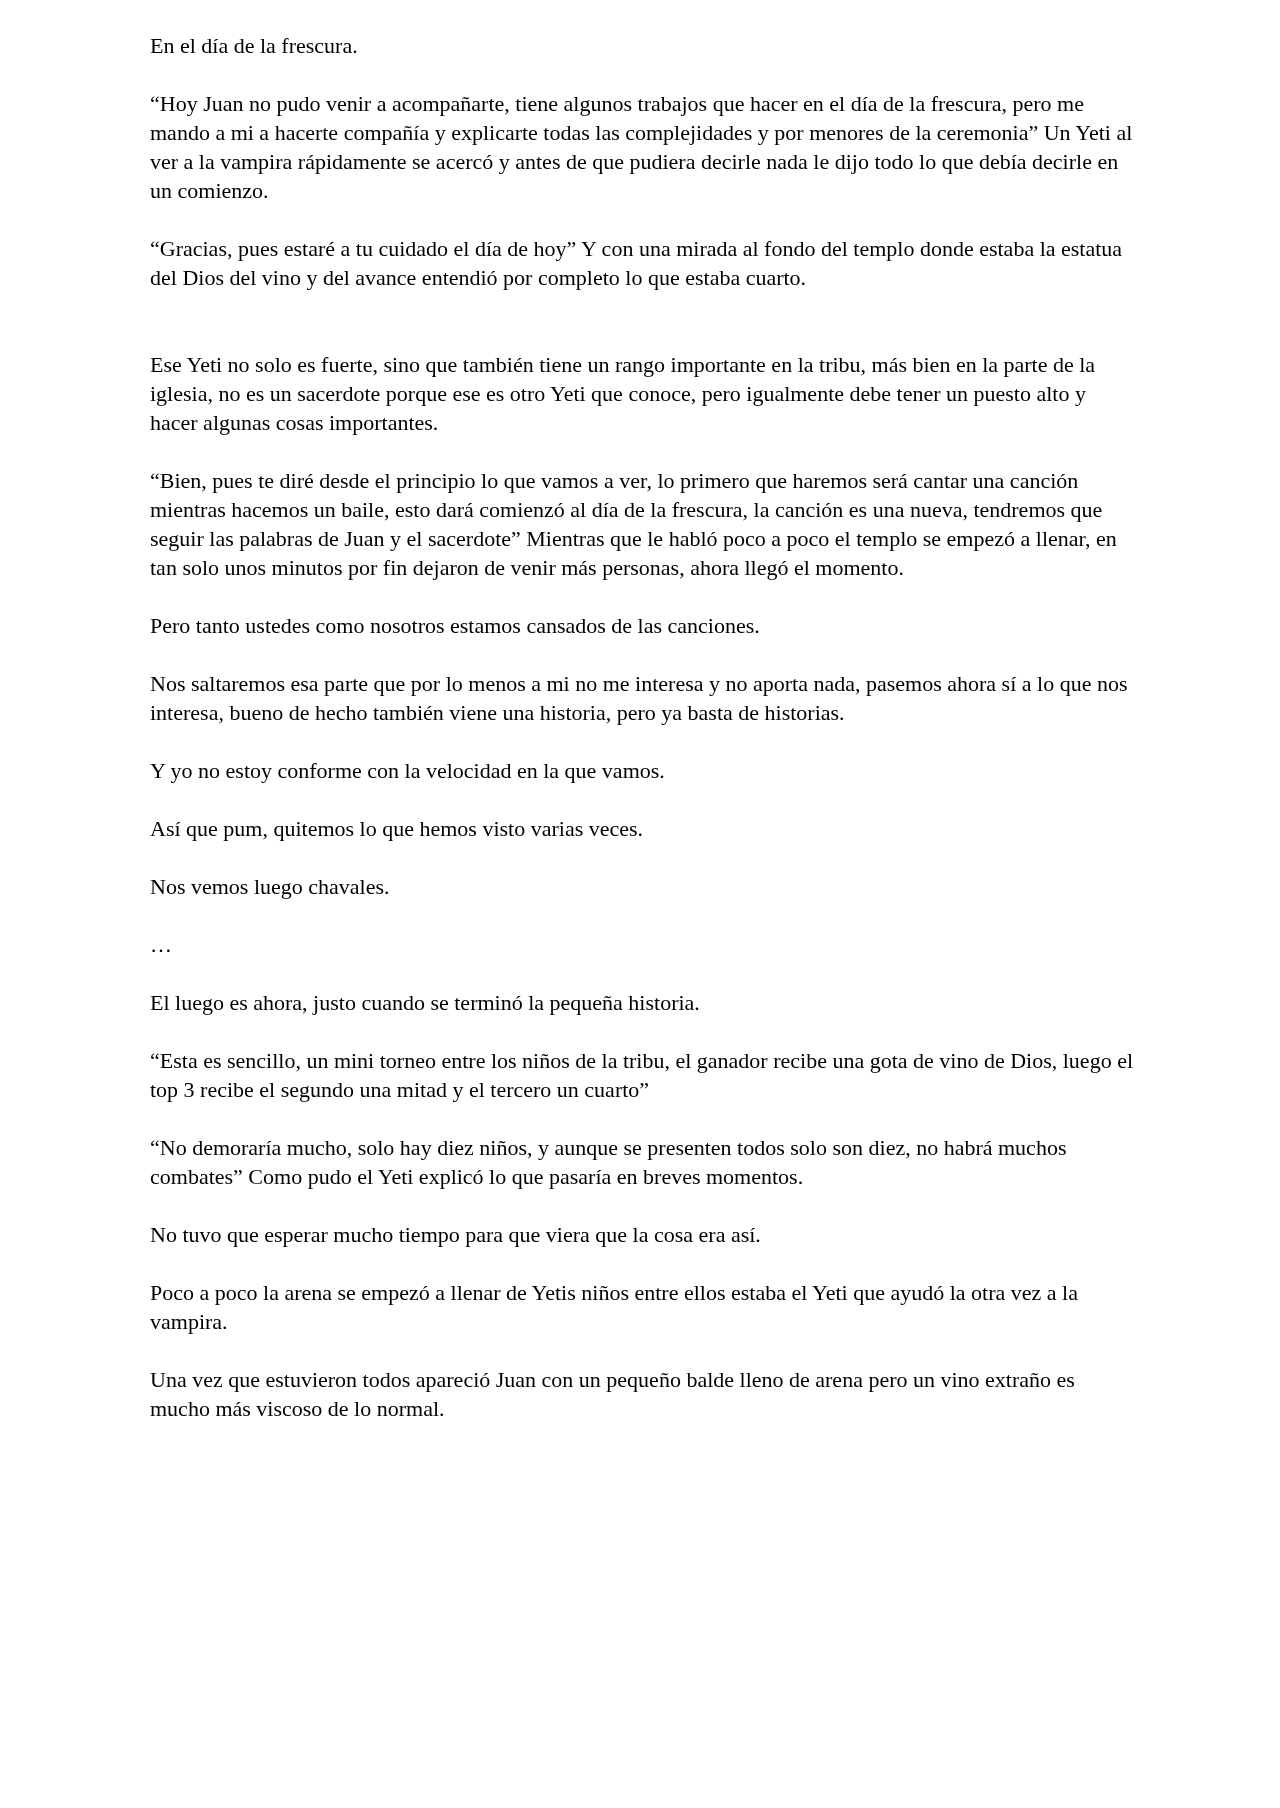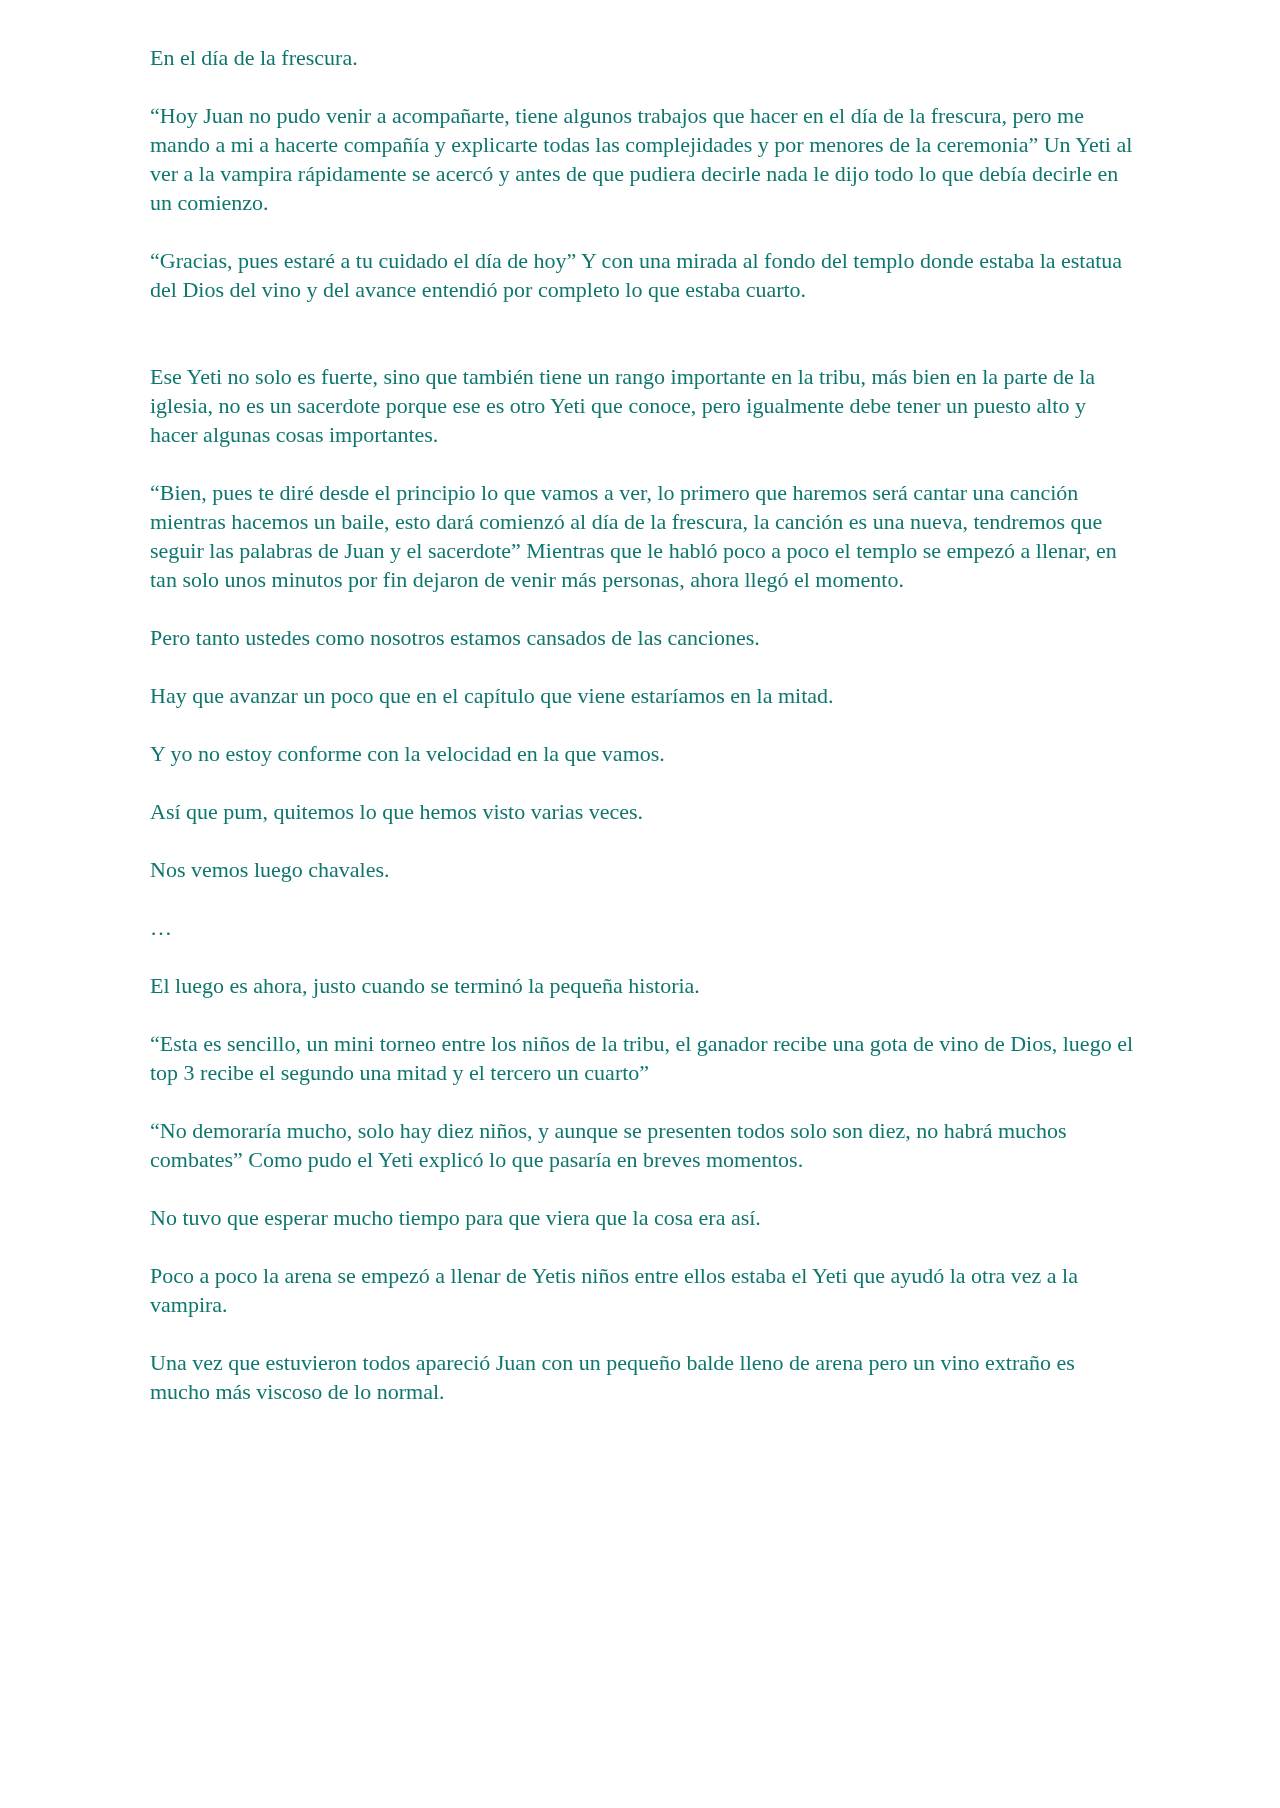--- a/index.html
+++ b/index.html
@@ -17,42 +17,42 @@
     box-sizing: border-box;
     width: 1280px;
     min-height: 1808px;
     background: #ffffff;
     padding: 31px 146px 40px 150px;
   }
   .doc-text p {
     font-family: "Liberation Serif", "DejaVu Serif", serif;
     font-size: 22px;
     line-height: 29px;
-    color: #0f766e;
-    margin: 12px 0 29px 0;
+    color: #000000;
+    margin: 0 0 29px 0;
     text-align: left;
     word-spacing: normal;
   }
   
   .doc-text p.extra-gap {
     margin-top: 58px;
   }
 </style>
 </head>
 <body>
 
 <main class="page">
   <div class="doc-text">
     <p>En el día de la frescura.</p>
     <p>“Hoy Juan no pudo venir a acompañarte, tiene algunos trabajos que hacer en el día de la frescura, pero me mando a mi a hacerte compañía y explicarte todas las complejidades y por menores de la ceremonia” Un Yeti al ver a la vampira rápidamente se acercó y antes de que pudiera decirle nada le dijo todo lo que debía decirle en un comienzo.</p>
     <p>“Gracias, pues estaré a tu cuidado el día de hoy” Y con una mirada al fondo del templo donde estaba la estatua del Dios del vino y del avance entendió por completo lo que estaba cuarto.</p>
     <p class="extra-gap">Ese Yeti no solo es fuerte, sino que también tiene un rango importante en la tribu, más bien en la parte de la iglesia, no es un sacerdote porque ese es otro Yeti que conoce, pero igualmente debe tener un puesto alto y hacer algunas cosas importantes.</p>
     <p>“Bien, pues te diré desde el principio lo que vamos a ver, lo primero que haremos será cantar una canción mientras hacemos un baile, esto dará comienzó al día de la frescura, la canción es una nueva, tendremos que seguir las palabras de Juan y el sacerdote” Mientras que le habló poco a poco el templo se empezó a llenar, en tan solo unos minutos por fin dejaron de venir más personas, ahora llegó el momento.</p>
     <p>Pero tanto ustedes como nosotros estamos cansados de las canciones.</p>
-    <p>Hay que avanzar un poco que en el capítulo que viene estaríamos en la mitad.</p>
+    <p>Nos saltaremos esa parte que por lo menos a mi no me interesa y no aporta nada, pasemos ahora sí a lo que nos interesa, bueno de hecho también viene una historia, pero ya basta de historias.</p>
     <p>Y yo no estoy conforme con la velocidad en la que vamos.</p>
     <p>Así que pum, quitemos lo que hemos visto varias veces.</p>
     <p>Nos vemos luego chavales.</p>
     <p>…</p>
     <p>El luego es ahora, justo cuando se terminó la pequeña historia.</p>
     <p>“Esta es sencillo, un mini torneo entre los niños de la tribu, el ganador recibe una gota de vino de Dios, luego el top 3 recibe el segundo una mitad y el tercero un cuarto”</p>
     <p>“No demoraría mucho, solo hay diez niños, y aunque se presenten todos solo son diez, no habrá muchos combates” Como pudo el Yeti explicó lo que pasaría en breves momentos.</p>
     <p>No tuvo que esperar mucho tiempo para que viera que la cosa era así.</p>
     <p>Poco a poco la arena se empezó a llenar de Yetis niños entre ellos estaba el Yeti que ayudó la otra vez a la vampira.</p>
     <p>Una vez que estuvieron todos apareció Juan con un pequeño balde lleno de arena pero un vino extraño es mucho más viscoso de lo normal.</p>

